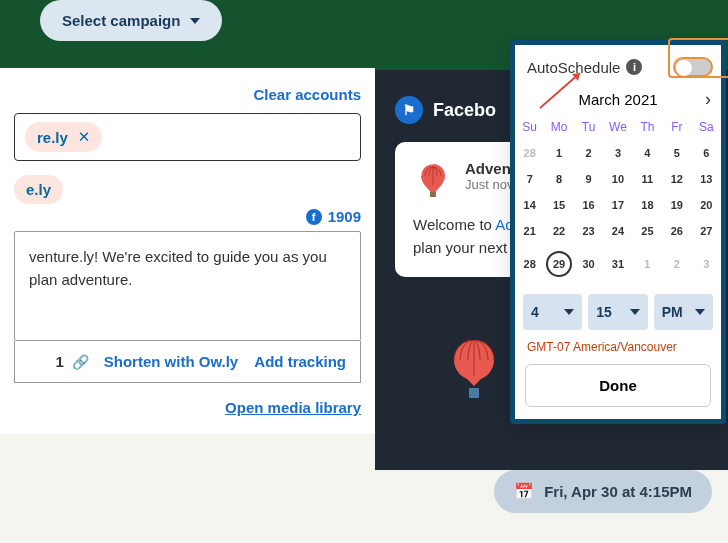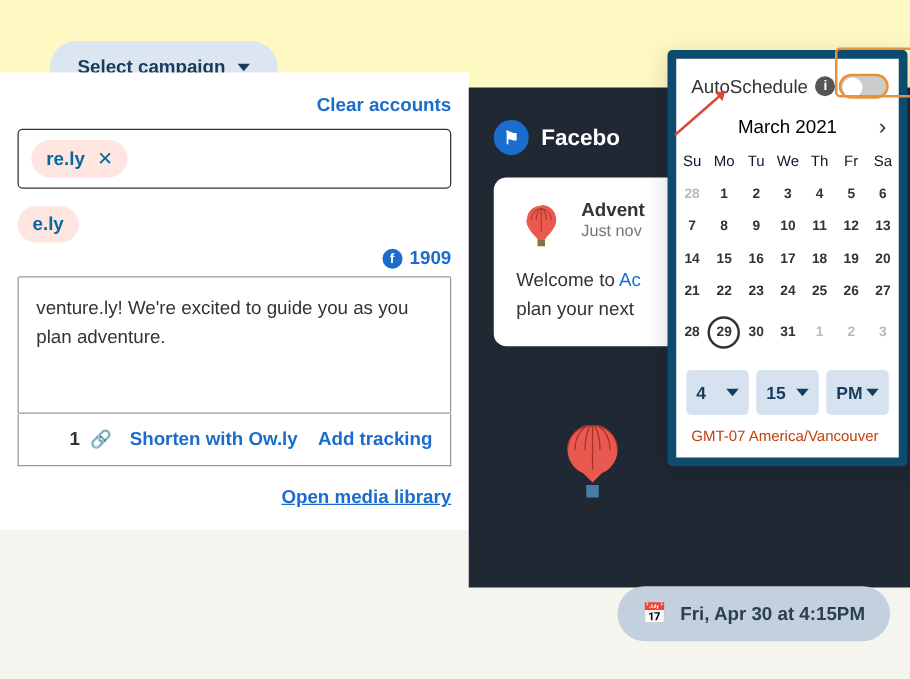--- a/index.html
+++ b/index.html
@@ -1,22 +1,22 @@
 <!DOCTYPE html>
 <html><head>
 <meta charset="utf-8">
 <style>
 * { box-sizing: border-box; margin: 0; padding: 0; font-family: -apple-system, BlinkMacSystemFont, 'Segoe UI', sans-serif; }
 body { width: 728px; height: 543px; overflow: hidden; background: #f5f5f0; position: relative; }
 
-.top-bar { background: #fef9c3; height: 74px; display: flex; align-items: flex-end; padding: 0 40px; }
+.top-bar { background: #14532d; height: 74px; display: flex; align-items: flex-start; padding: 0 40px; }
 .campaign-btn { background: #dce6f0; border: none; border-radius: 24px; padding: 12px 22px; font-size: 15px; font-weight: 700; color: #1a3a5c; display: flex; align-items: center; gap: 10px; cursor: pointer; }
 .chev-down { width: 0; height: 0; border-left: 5px solid transparent; border-right: 5px solid transparent; border-top: 6px solid #1a3a5c; }
 
-.left-col { position: absolute; left: 0; top: 58px; width: 375px; background: #fff; padding: 18px 14px; }
+.left-col { position: absolute; left: 0; top: 68px; width: 375px; background: #fff; padding: 18px 14px; }
 .clear-accounts { text-align: right; color: #1a6dcc; font-weight: 700; font-size: 15px; margin-bottom: 10px; cursor: pointer; }
 .account-box { border: 1px solid #333; border-radius: 4px; padding: 8px 10px; margin-bottom: 14px; }
 .pill { display: inline-flex; align-items: center; background: #ffe5e0; border-radius: 16px; padding: 6px 12px; font-size: 15px; font-weight: 700; color: #0369a1; gap: 10px; }
 .pill-x { cursor: pointer; font-weight: 400; }
 .pill-alone { margin-bottom: 4px; }
 .fb-count { text-align: right; color: #1a6dcc; font-weight: 700; font-size: 15px; margin-bottom: 6px; display: flex; justify-content: flex-end; align-items: center; gap: 6px; }
 .fb-circle { width: 16px; height: 16px; border-radius: 50%; background: #1a6dcc; color: #fff; font-size: 11px; font-weight: 700; display: flex; align-items: center; justify-content: center; }
 .msg-box { border: 1px solid #999; border-radius: 2px; padding: 14px; font-size: 15px; color: #333; line-height: 1.5; min-height: 110px; }
 .shorten-row { border: 1px solid #999; border-top: none; padding: 12px 14px; text-align: right; font-size: 15px; font-weight: 700; color: #1a6dcc; }
 .shorten-row .cnt { color: #333; margin-right: 4px; }
@@ -28,34 +28,34 @@
 .flag-circ { width: 28px; height: 28px; border-radius: 50%; background: #1a6dcc; display: flex; align-items: center; justify-content: center; color: #fff; font-size: 14px; }
 .card { background: #fff; border-radius: 10px; padding: 18px; }
 .card-top { display: flex; gap: 12px; margin-bottom: 14px; }
 .balloon { width: 40px; height: 40px; }
 .card-name { font-weight: 700; font-size: 15px; color: #333; }
 .card-sub { font-size: 13px; color: #777; }
 .card-body { font-size: 15px; color: #333; line-height: 1.5; }
 .card-body a { color: #1a6dcc; text-decoration: none; }
 .balloon2 { position: absolute; left: 450px; top: 340px; width: 48px; height: 60px; }
 
-.picker { position: absolute; right: 2px; top: 40px; width: 192px; background: #fff; border: 7px solid #0c4a6e; border-radius: 4px; box-shadow: 0 4px 20px rgba(0,0,0,0.15); z-index: 10; }
+.picker { position: absolute; right: 2px; top: 40px; width: 216px; background: #fff; border: 5px solid #0c4a6e; border-radius: 4px; box-shadow: 0 4px 20px rgba(0,0,0,0.15); z-index: 10; }
 .picker-top { display: flex; align-items: center; justify-content: space-between; padding: 12px 8px 4px 12px; }
 .auto-label { font-size: 15px; color: #333; display: flex; align-items: center; gap: 6px; }
 .info-i { width: 16px; height: 16px; border-radius: 50%; background: #555; color: #fff; font-size: 11px; display: flex; align-items: center; justify-content: center; font-weight: 700; }
 .toggle { width: 40px; height: 20px; border-radius: 10px; background: #ccc; position: relative; border: 2px solid #e8913a; padding: 1px; }
 .toggle-knob { width: 16px; height: 16px; border-radius: 50%; background: #fff; }
 .orange-box { position: absolute; right: -5px; top: 38px; width: 65px; height: 40px; border: 2px solid #e8913a; border-radius: 4px; pointer-events: none; z-index: 11; }
 .arrow-svg { position: absolute; left: 530px; top: 68px; z-index: 12; pointer-events: none; }
 
 .month-row { display: flex; align-items: center; justify-content: center; padding: 10px 8px 6px; position: relative; }
 .month-title { font-weight: 400; font-size: 15px; }
 .month-next { position: absolute; right: 10px; font-size: 18px; color: #333; cursor: pointer; }
 .cal { width: 100%; border-collapse: collapse; }
-.cal th { font-size: 12px; font-weight: 400; color: #0f172a; padding: 6px 0; width: 14.28%; }
+.cal th { font-size: 12px; font-weight: 400; color: #8b5cf6; padding: 6px 0; width: 14.28%; }
 .cal td { text-align: center; font-size: 11px; font-weight: 700; color: #333; padding: 7px 0; cursor: pointer; }
 .cal td.dim { color: #bbb; }
 .cal td.sel span { display: inline-flex; width: 26px; height: 26px; border: 2px solid #333; border-radius: 50%; align-items: center; justify-content: center; }
 
 .time-row { display: flex; gap: 6px; padding: 10px 8px; }
 .time-sel { flex: 1; background: #d6e2ef; border: none; border-radius: 4px; padding: 10px 8px; font-size: 14px; font-weight: 700; color: #1a3a5c; display: flex; align-items: center; justify-content: space-between; cursor: pointer; }
 .time-sel .chev { border-top-color: #1a3a5c; }
 .tz { font-size: 12px; color: #c2410c; padding: 0 12px 10px; }
 .done-btn { margin: 0 10px 12px; padding: 12px; border: 1px solid #ccc; border-radius: 6px; background: #fff; font-weight: 700; font-size: 15px; text-align: center; cursor: pointer; }
 
@@ -220,18 +220,19 @@
     <div class="time-sel">
         <span>15</span>
         <span class="chev-down chev"></span>
       </div>
     <div class="time-sel">
         <span>PM</span>
         <span class="chev-down chev"></span>
       </div>
   </div>
   <div class="tz">GMT-07 America/Vancouver</div>
+  <div class="done-btn">Done</div>
 </div>
 
 <div class="sched-pill">
   <span class="cal-icon">📅</span>
   <span>Fri, Apr 30 at 4:15PM</span>
 </div>
 
 </body></html>

